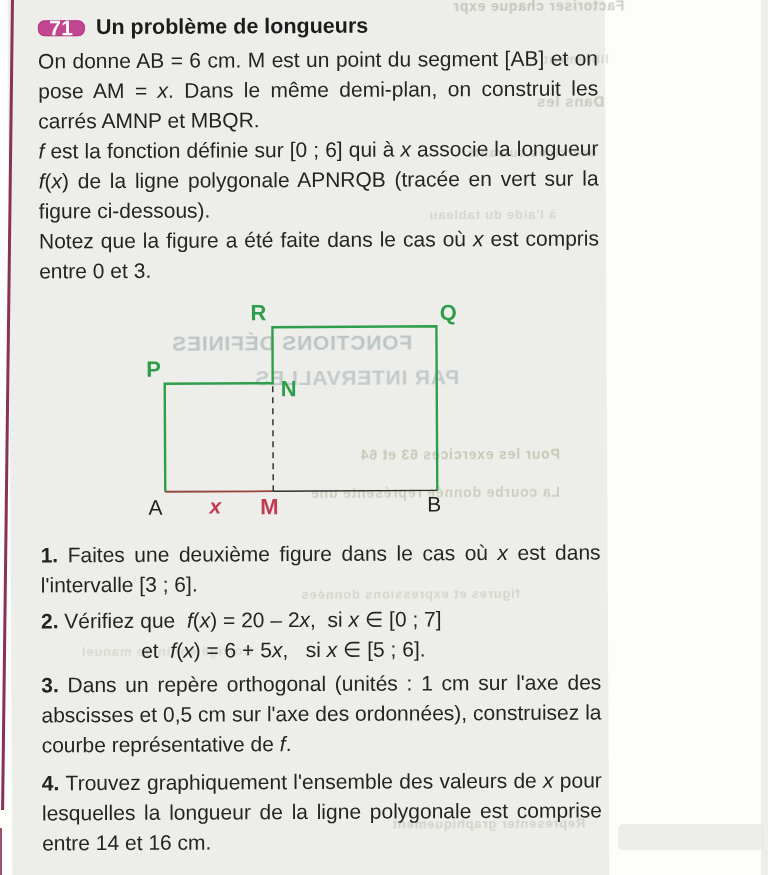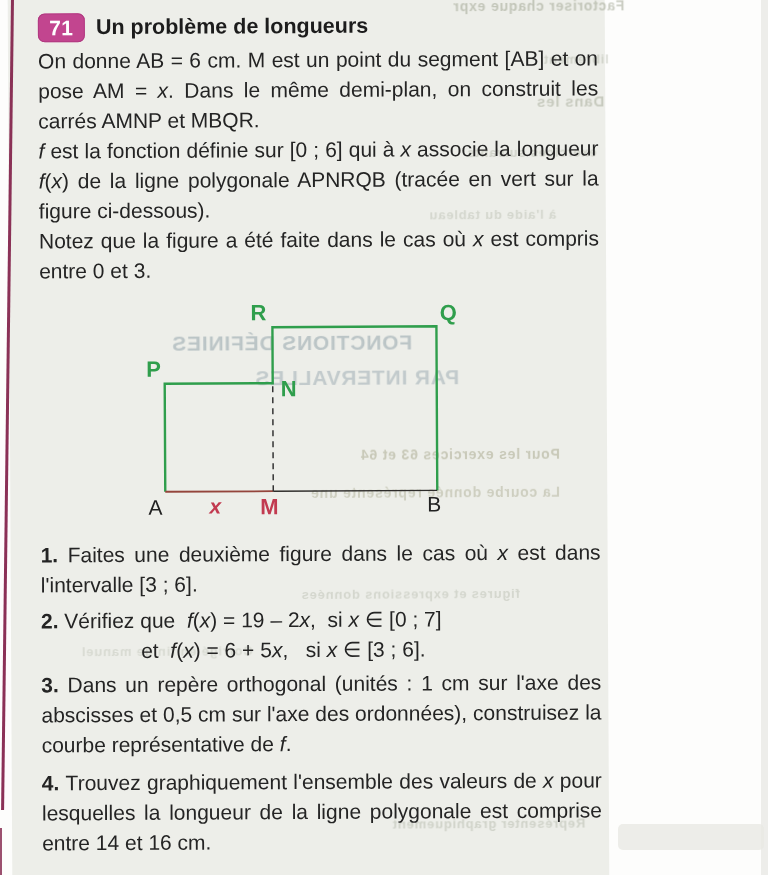--- a/index.html
+++ b/index.html
@@ -14,21 +14,21 @@
     background:#edeee9;transform:rotate(-0.3deg);transform-origin:center;
   }
   .rule{
     position:absolute;left:11px;top:-2px;width:3px;height:812px;
     background:#8a3156;transform:rotate(0.7deg);transform-origin:top left;z-index:3;
   }
   .rule-stub{position:absolute;left:0;top:828px;width:2px;height:47px;background:#8a3156;opacity:.85;z-index:3;}
   .content{position:relative;padding:14px 7px 0 30px;z-index:2;}
   .header{display:flex;align-items:center;gap:11px;height:31px;margin-bottom:3px;}
   .badge{
-    width:47px;height:29px;border-radius:7px;background:#c2458f;color:#ffffff;
+    width:47px;height:16px;border-radius:7px;background:#c2458f;color:#ffffff;
     font-weight:700;font-size:21px;display:flex;align-items:center;justify-content:center;
     letter-spacing:.5px;box-shadow:inset 0 0 0 1px #b03a80;
   }
   .title{font-size:21.5px;font-weight:700;color:#1c1c1c;margin:0;}
   p.body{margin:0;font-size:21px;line-height:30px;text-align:justify;max-width:560px;}
   .q{margin:0;font-size:21px;line-height:30px;text-align:justify;max-width:562px;}
   .q2a{margin-top:6px;text-align:left;}
   .q2b{padding-left:100px;text-align:left;}
   .q3{margin-top:4px;}
   .q4{margin-top:8px;}
@@ -87,22 +87,22 @@
             <text x="166" y="213" fill="#c23a50" font-size="22" font-style="normal" font-weight="700">M</text>
             <text x="331" y="211" fill="#222222" font-size="21" font-style="normal" font-weight="400">B</text>
             <text x="51" y="75" fill="#2f9e4c" font-size="22" font-style="normal" font-weight="700">P</text>
             <text x="186" y="95" fill="#2f9e4c" font-size="22" font-style="normal" font-weight="700">N</text>
             <text x="156" y="19" fill="#2f9e4c" font-size="22" font-style="normal" font-weight="700">R</text>
             <text x="346" y="20" fill="#2f9e4c" font-size="22" font-style="normal" font-weight="700">Q</text>
           </svg>
       </div>
 
       <div class="q"><span class="b">1. </span><span>Faites une deuxième figure dans le cas où </span><span class="i">x</span><span> est dans l'intervalle [3 ; 6].</span></div>
-      <div class="q q2a"><span class="b">2. </span><span>Vérifiez que&nbsp; </span><span class="i">f</span><span>(</span><span class="i">x</span><span>) = 19 – 2</span><span class="i">x</span><span>,&nbsp; si </span><span class="i">x</span><span> ∈ [0 ; 7]</span></div>
-      <div class="q q2b"><span>et&nbsp; </span><span class="i">f</span><span>(</span><span class="i">x</span><span>) = 6 + 5</span><span class="i">x</span><span>,&nbsp;&nbsp; si </span><span class="i">x</span><span> ∈ [3 ; 6].</span></div>
+      <div class="q q2a"><span class="b">2. </span><span>Vérifiez que&nbsp; </span><span class="i">f</span><span>(</span><span class="i">x</span><span>) = 20 – 2</span><span class="i">x</span><span>,&nbsp; si </span><span class="i">x</span><span> ∈ [0 ; 7]</span></div>
+      <div class="q q2b"><span>et&nbsp; </span><span class="i">f</span><span>(</span><span class="i">x</span><span>) = 6 + 5</span><span class="i">x</span><span>,&nbsp;&nbsp; si </span><span class="i">x</span><span> ∈ [5 ; 6].</span></div>
       <div class="q q3"><span class="b">3. </span><span>Dans un repère orthogonal (unités : 1 cm sur l'axe des abscisses et 0,5 cm sur l'axe des ordonnées), construisez la courbe représentative de </span><span class="i">f</span><span>.</span></div>
       <div class="q q4"><span class="b">4. </span><span>Trouvez graphiquement l'ensemble des valeurs de </span><span class="i">x</span><span> pour lesquelles la longueur de la ligne polygonale est comprise entre 14 et 16 cm.</span></div>
     </div>
   </div>
 
   <div class="rule"></div>
   <div class="rule-stub"></div>
 </div>
 
 </body></html>

